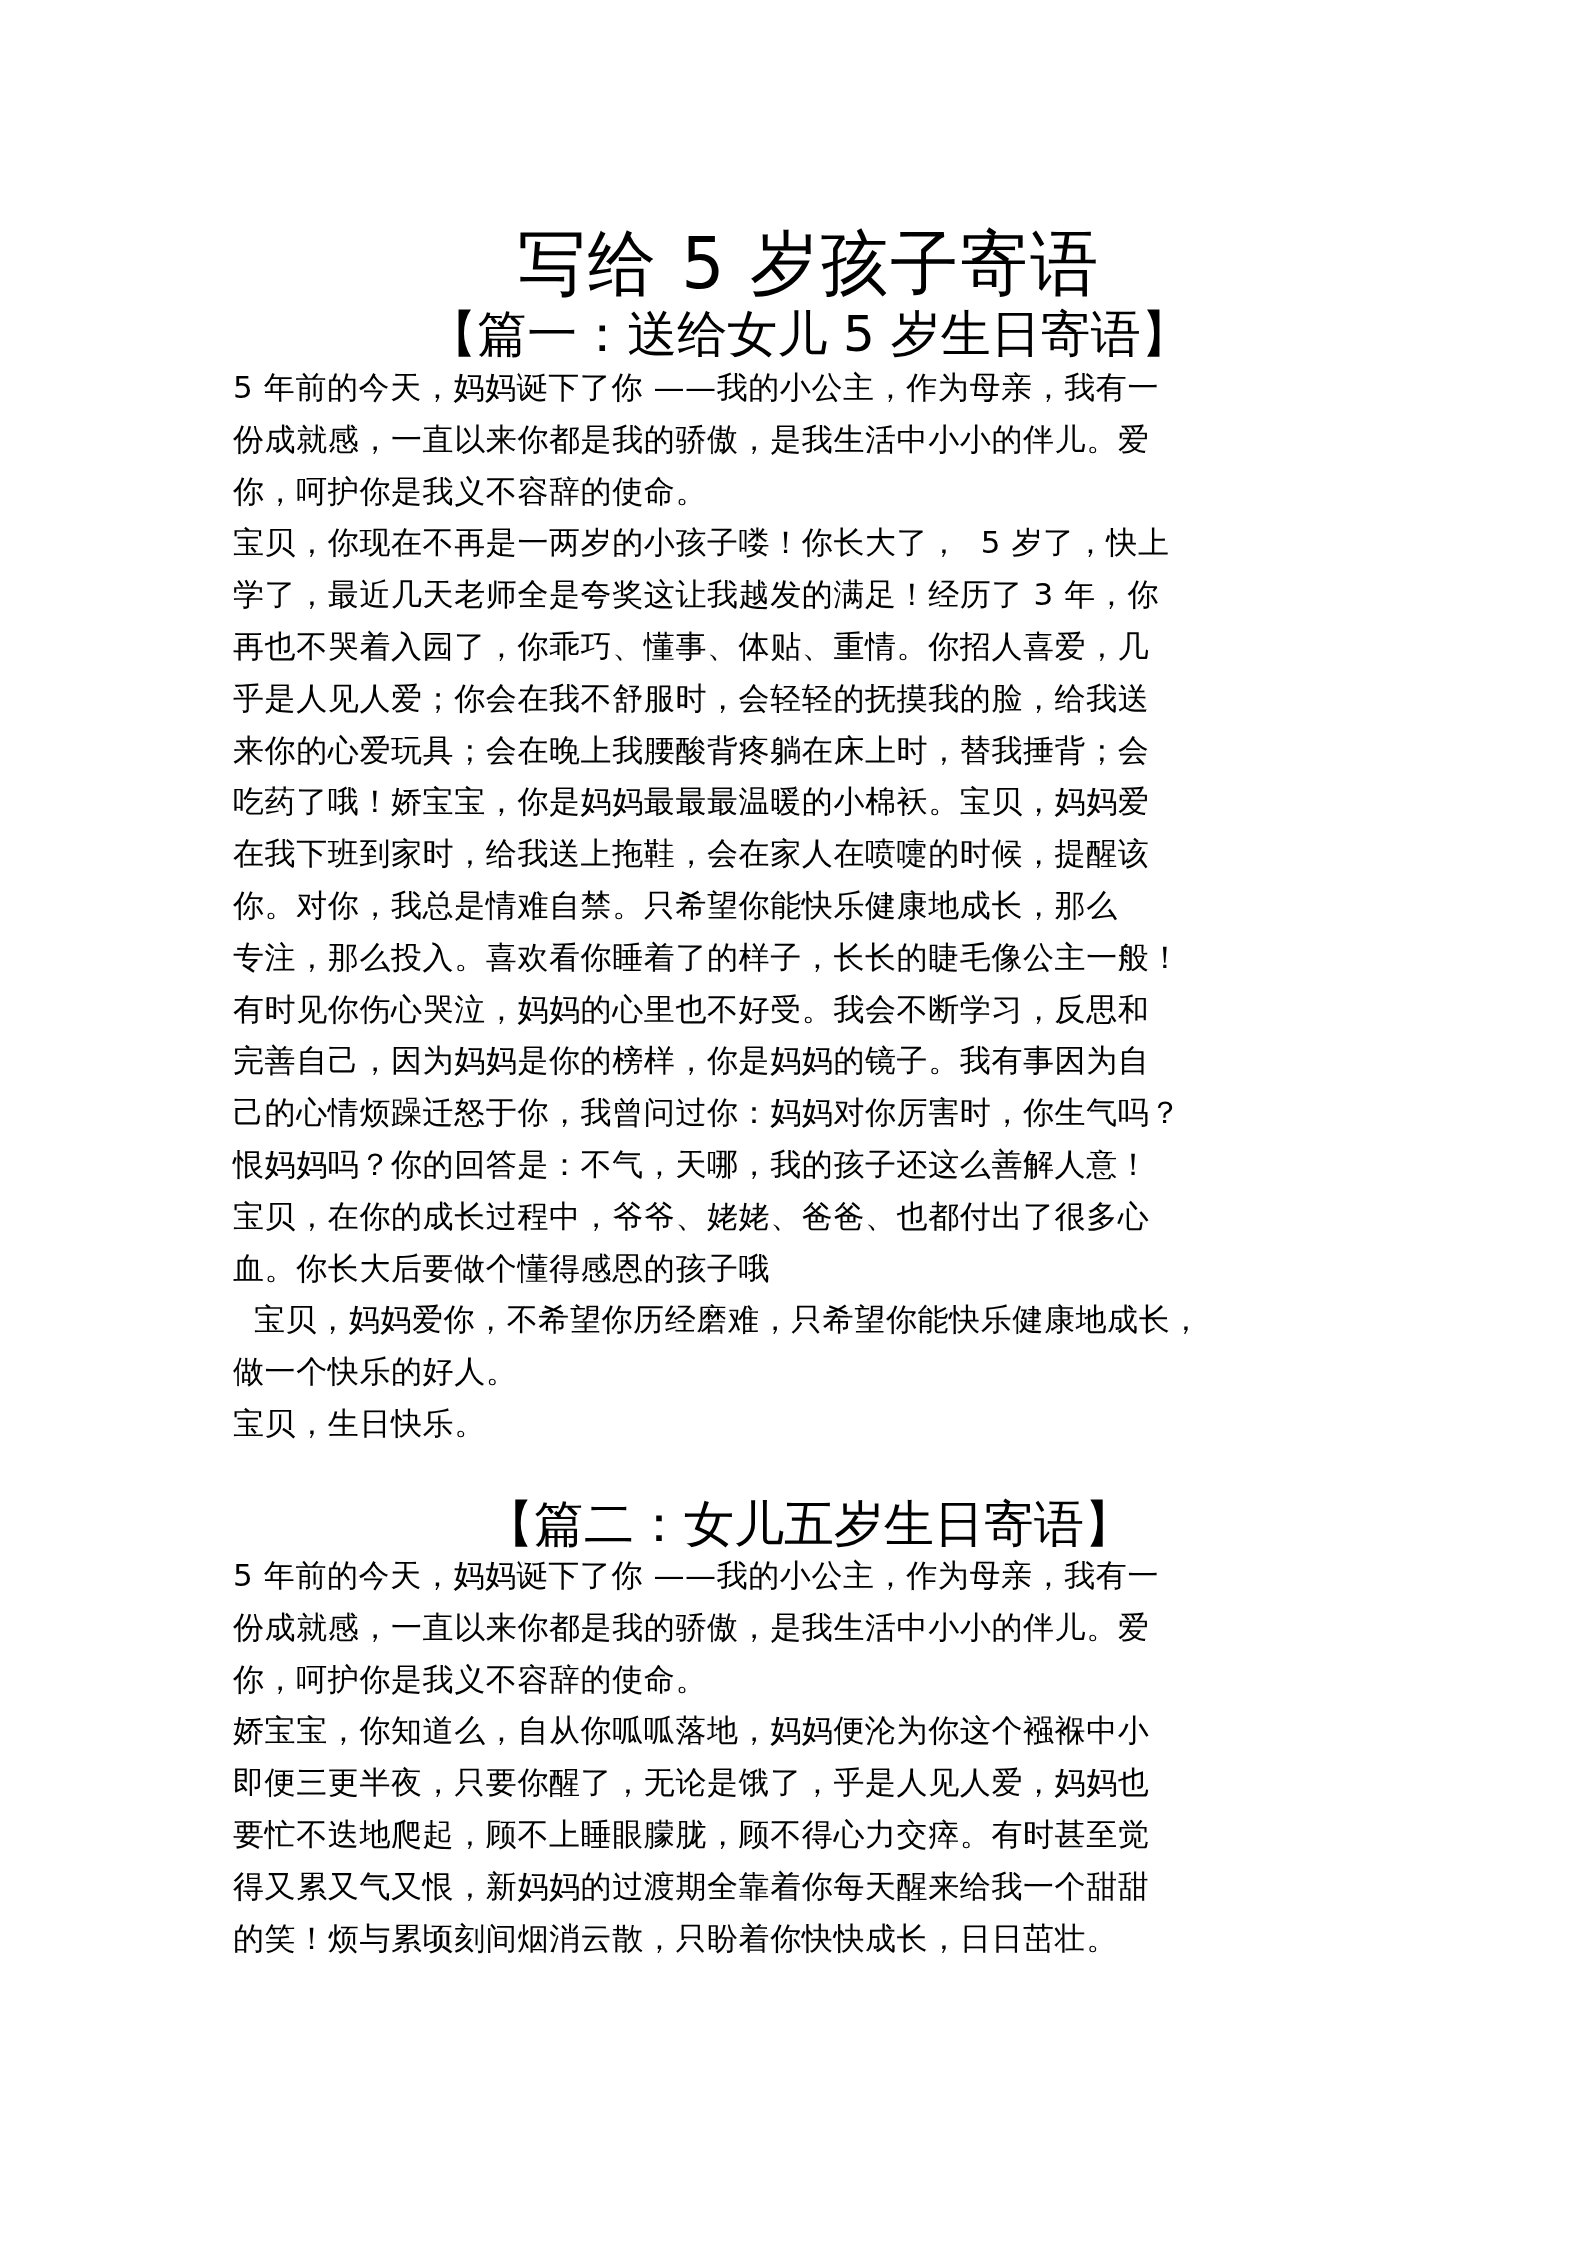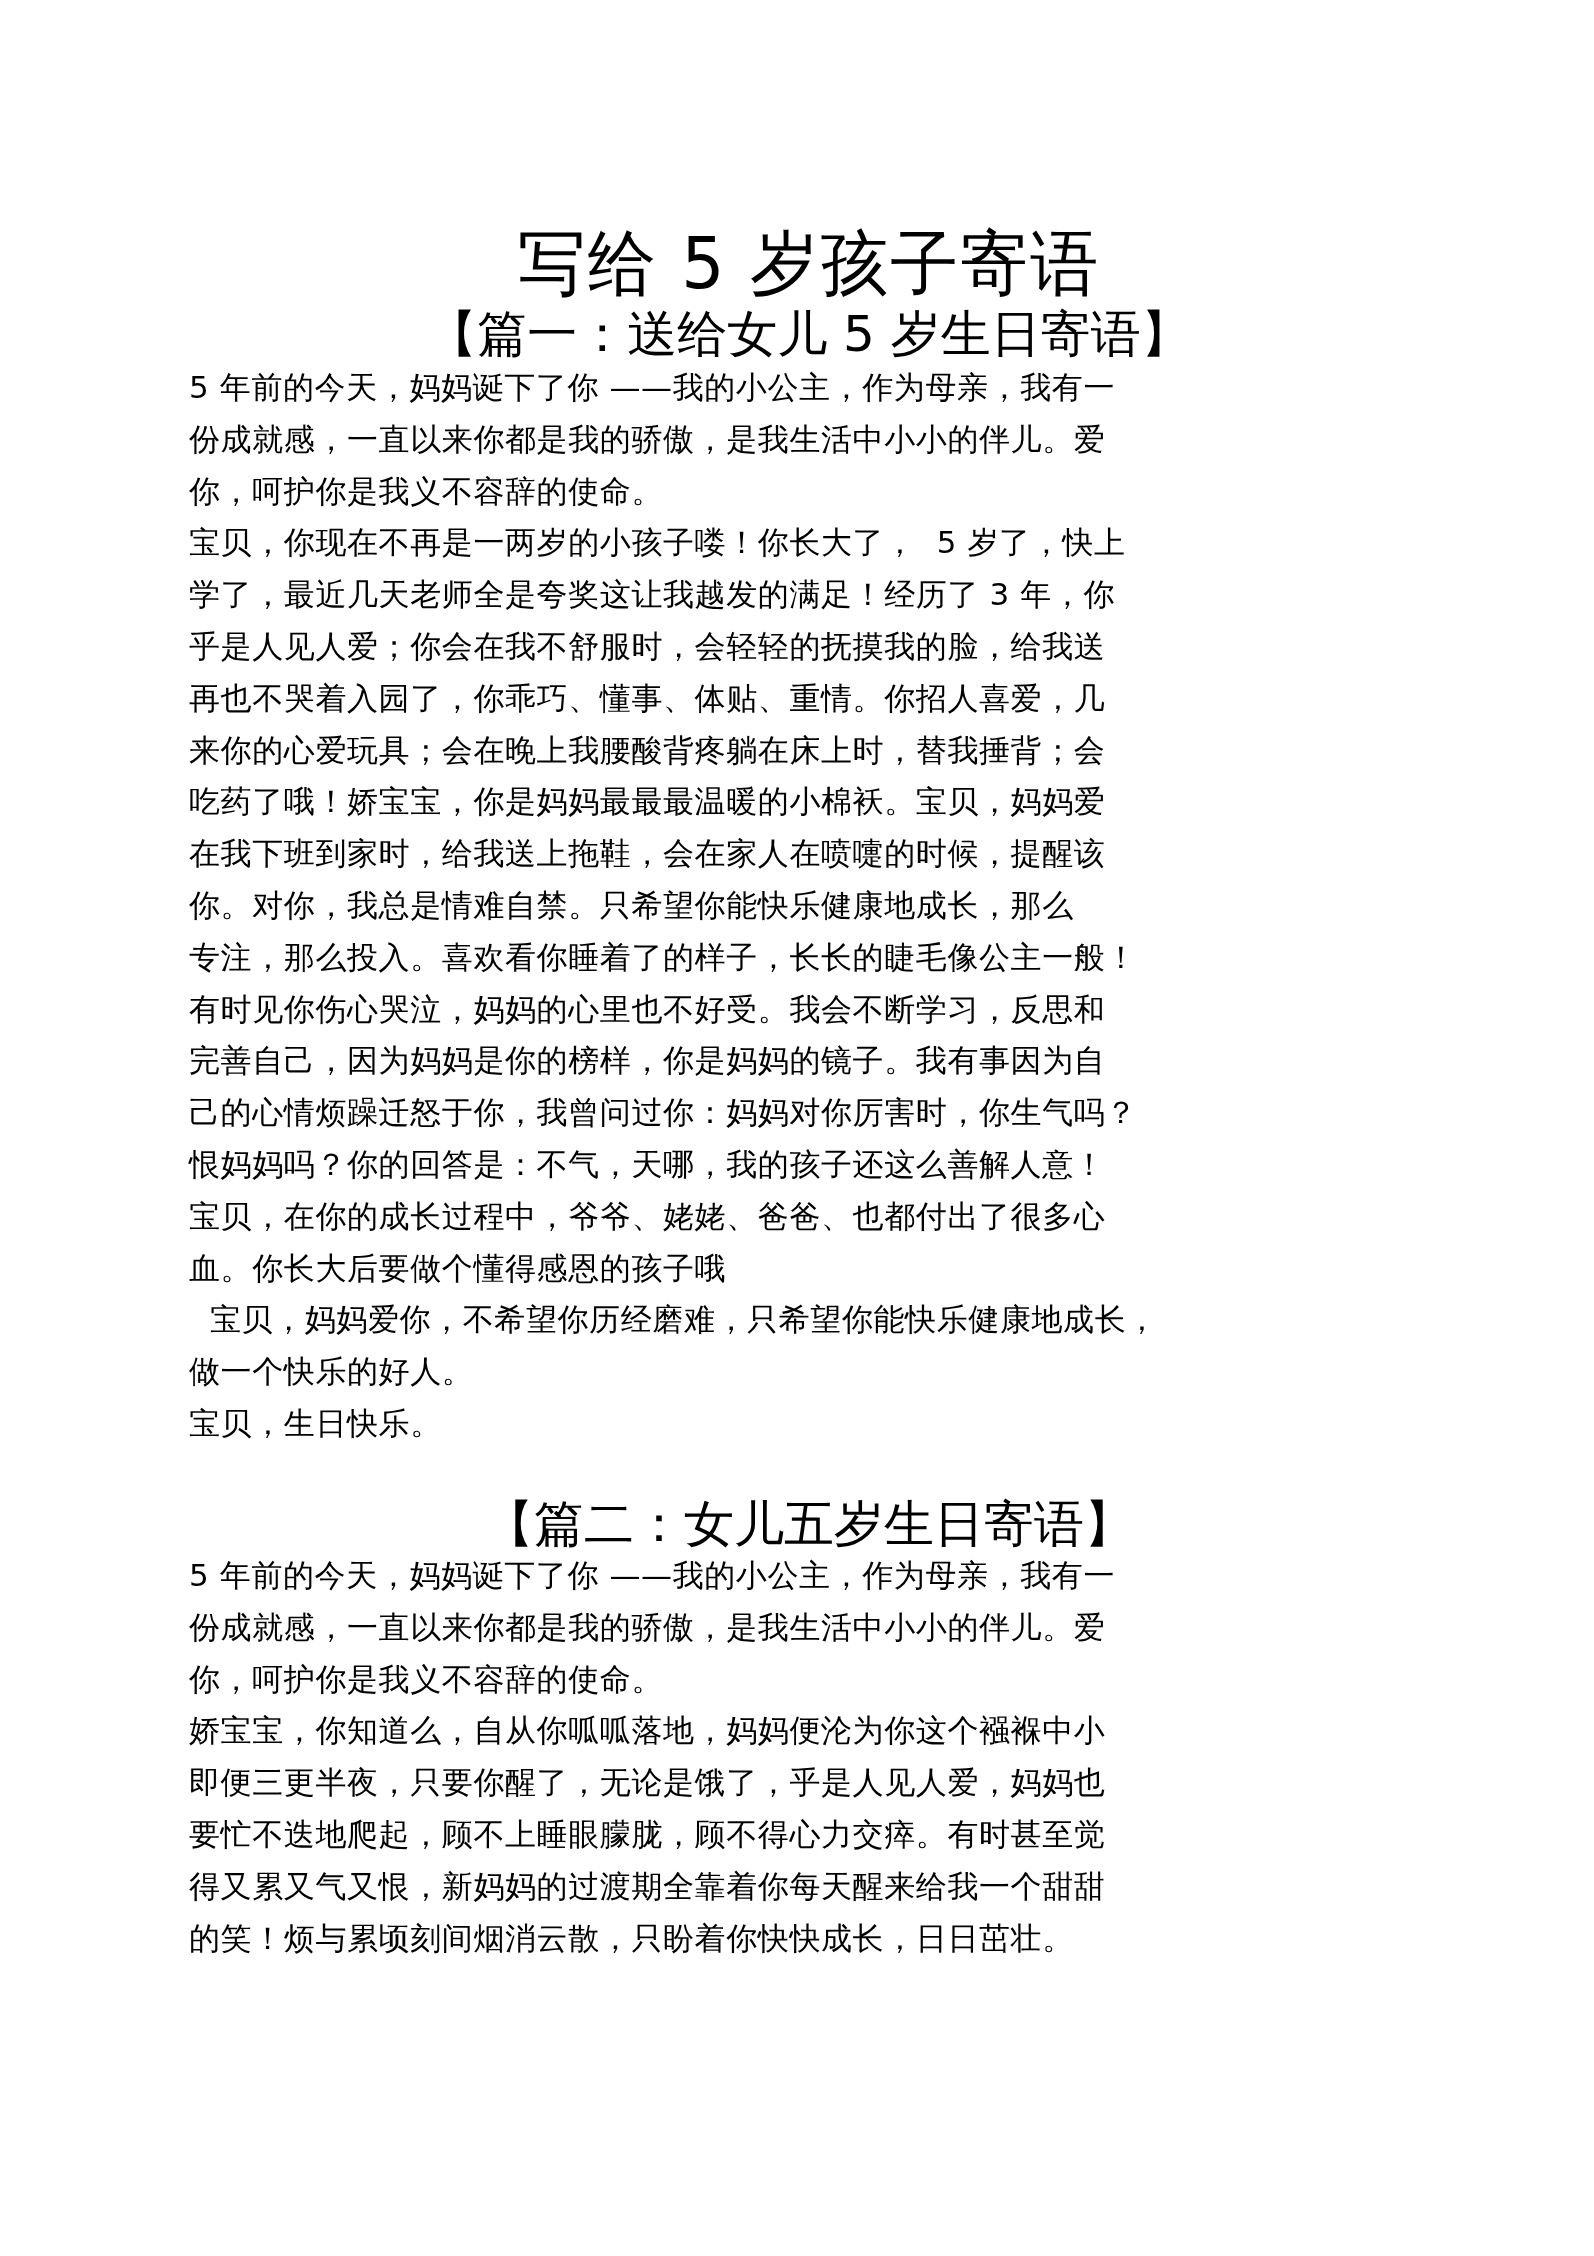--- a/index.html
+++ b/index.html
@@ -59,39 +59,40 @@
   }
   .lines.p1 { top: 362px; }
   .lines.p2 { top: 1550px; }
   .line {
     display: block;
     font-size: 31px;
     line-height: 51.8px;
     height: 51.8px;
     white-space: pre;
     letter-spacing: 0.6px;
+    margin-left: 44px;
   }
 </style>
 </head>
 <body>
 
 <div class="page">
 
   <h1 class="doc-title">写给 5 岁孩子寄语</h1>
 
   <h2 class="section-title s1">【篇一：送给女儿 5 岁生日寄语】</h2>
 
   <div class="lines p1">
     <span class="line">5 年前的今天，妈妈诞下了你 ——我的小公主，作为母亲，我有一</span>
     <span class="line">份成就感，一直以来你都是我的骄傲，是我生活中小小的伴儿。爱</span>
     <span class="line">你，呵护你是我义不容辞的使命。</span>
     <span class="line">宝贝，你现在不再是一两岁的小孩子喽！你长大了，  5 岁了，快上</span>
     <span class="line">学了，最近几天老师全是夸奖这让我越发的满足！经历了 3 年，你</span>
+    <span class="line">再也不哭着入园了，你乖巧、懂事、体贴、重情。你招人喜爱，几</span>
     <span class="line">乎是人见人爱；你会在我不舒服时，会轻轻的抚摸我的脸，给我送</span>
-    <span class="line">再也不哭着入园了，你乖巧、懂事、体贴、重情。你招人喜爱，几</span>
     <span class="line">来你的心爱玩具；会在晚上我腰酸背疼躺在床上时，替我捶背；会</span>
     <span class="line">吃药了哦！娇宝宝，你是妈妈最最最温暖的小棉袄。宝贝，妈妈爱</span>
     <span class="line">在我下班到家时，给我送上拖鞋，会在家人在喷嚏的时候，提醒该</span>
     <span class="line">你。对你，我总是情难自禁。只希望你能快乐健康地成长，那么</span>
     <span class="line">专注，那么投入。喜欢看你睡着了的样子，长长的睫毛像公主一般！</span>
     <span class="line">有时见你伤心哭泣，妈妈的心里也不好受。我会不断学习，反思和</span>
     <span class="line">完善自己，因为妈妈是你的榜样，你是妈妈的镜子。我有事因为自</span>
     <span class="line">己的心情烦躁迁怒于你，我曾问过你：妈妈对你厉害时，你生气吗？</span>
     <span class="line">恨妈妈吗？你的回答是：不气，天哪，我的孩子还这么善解人意！</span>
     <span class="line">宝贝，在你的成长过程中，爷爷、姥姥、爸爸、也都付出了很多心</span>

